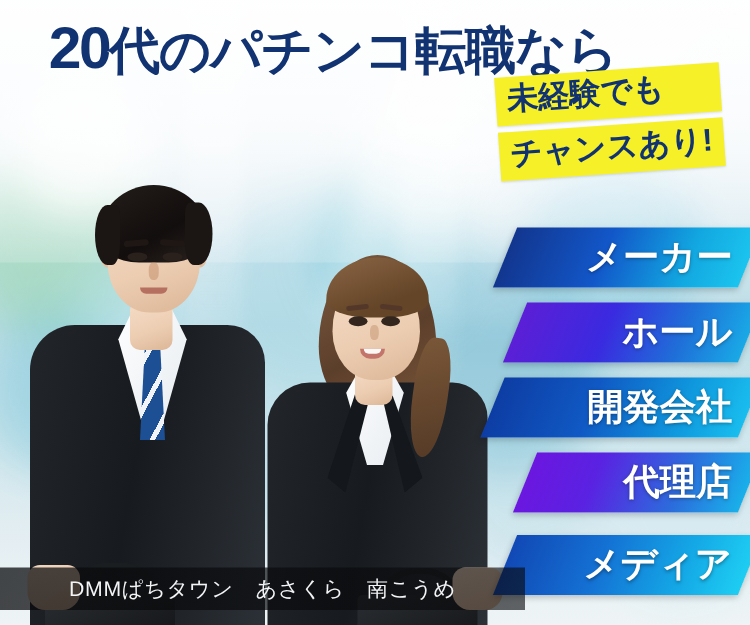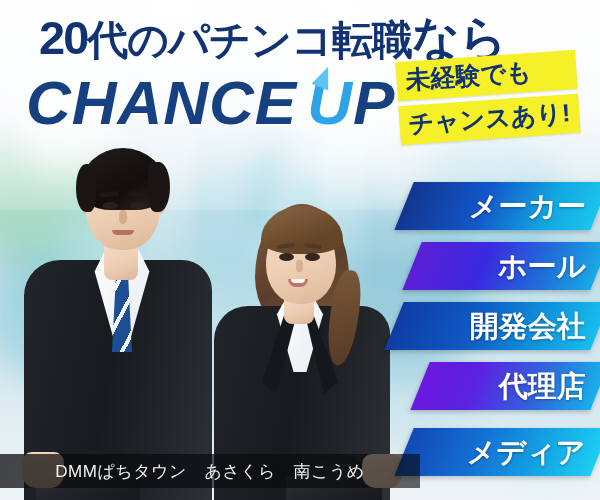--- a/index.html
+++ b/index.html
@@ -42,21 +42,21 @@
 
   
   .headline{
     position:absolute;left:24px;top:14px;
     font-size:41px;line-height:1;font-weight:700;
     color:#123372;letter-spacing:-1px;white-space:nowrap;
     text-shadow:0 1px 0 rgba(255,255,255,.65);
     z-index:6;
   }
   .headline .num{font-size:47px;letter-spacing:-2px;margin-left:15px;}
-  .headline .sm{font-size:47px;}
+  .headline .sm{font-size:41px;}
 
   .logo{
     position:absolute;left:26px;top:72px;z-index:6;
     font-size:62px;line-height:1;font-weight:700;font-style:italic;
     color:#16407f;letter-spacing:1px;white-space:nowrap;
     font-family:"Liberation Sans","DejaVu Sans",sans-serif;
     text-shadow:0 2px 2px rgba(255,255,255,.5);
   }
   .logo .up{position:relative;display:inline-block;margin-left:10px;}
   .logo .u-accent{color:#2ea3e8;}
@@ -247,23 +247,20 @@
     <div class="handle handle-r"></div>
     <div class="bag bag-r"></div>
     <div class="hand hand-r"></div>
 
   </div>
 
   <div class="headline">
     <span class="num">20</span><span>代のパチンコ転職</span><span class="sm">なら</span>
   </div>
 
-  <div class="logo">
-    <span>CHANCE</span><span class="up"><span class="arrowhook"></span><span class="u-accent">U</span><span>P</span></span>
-  </div>
 
   <div class="badge-wrap">
     <div class="badge b1">未経験でも</div>
     <div class="badge b2">チャンスあり!</div>
   </div>
 
   <div class="cats">
     <div class="cat c1">
       <span>メーカー</span>
     </div>

